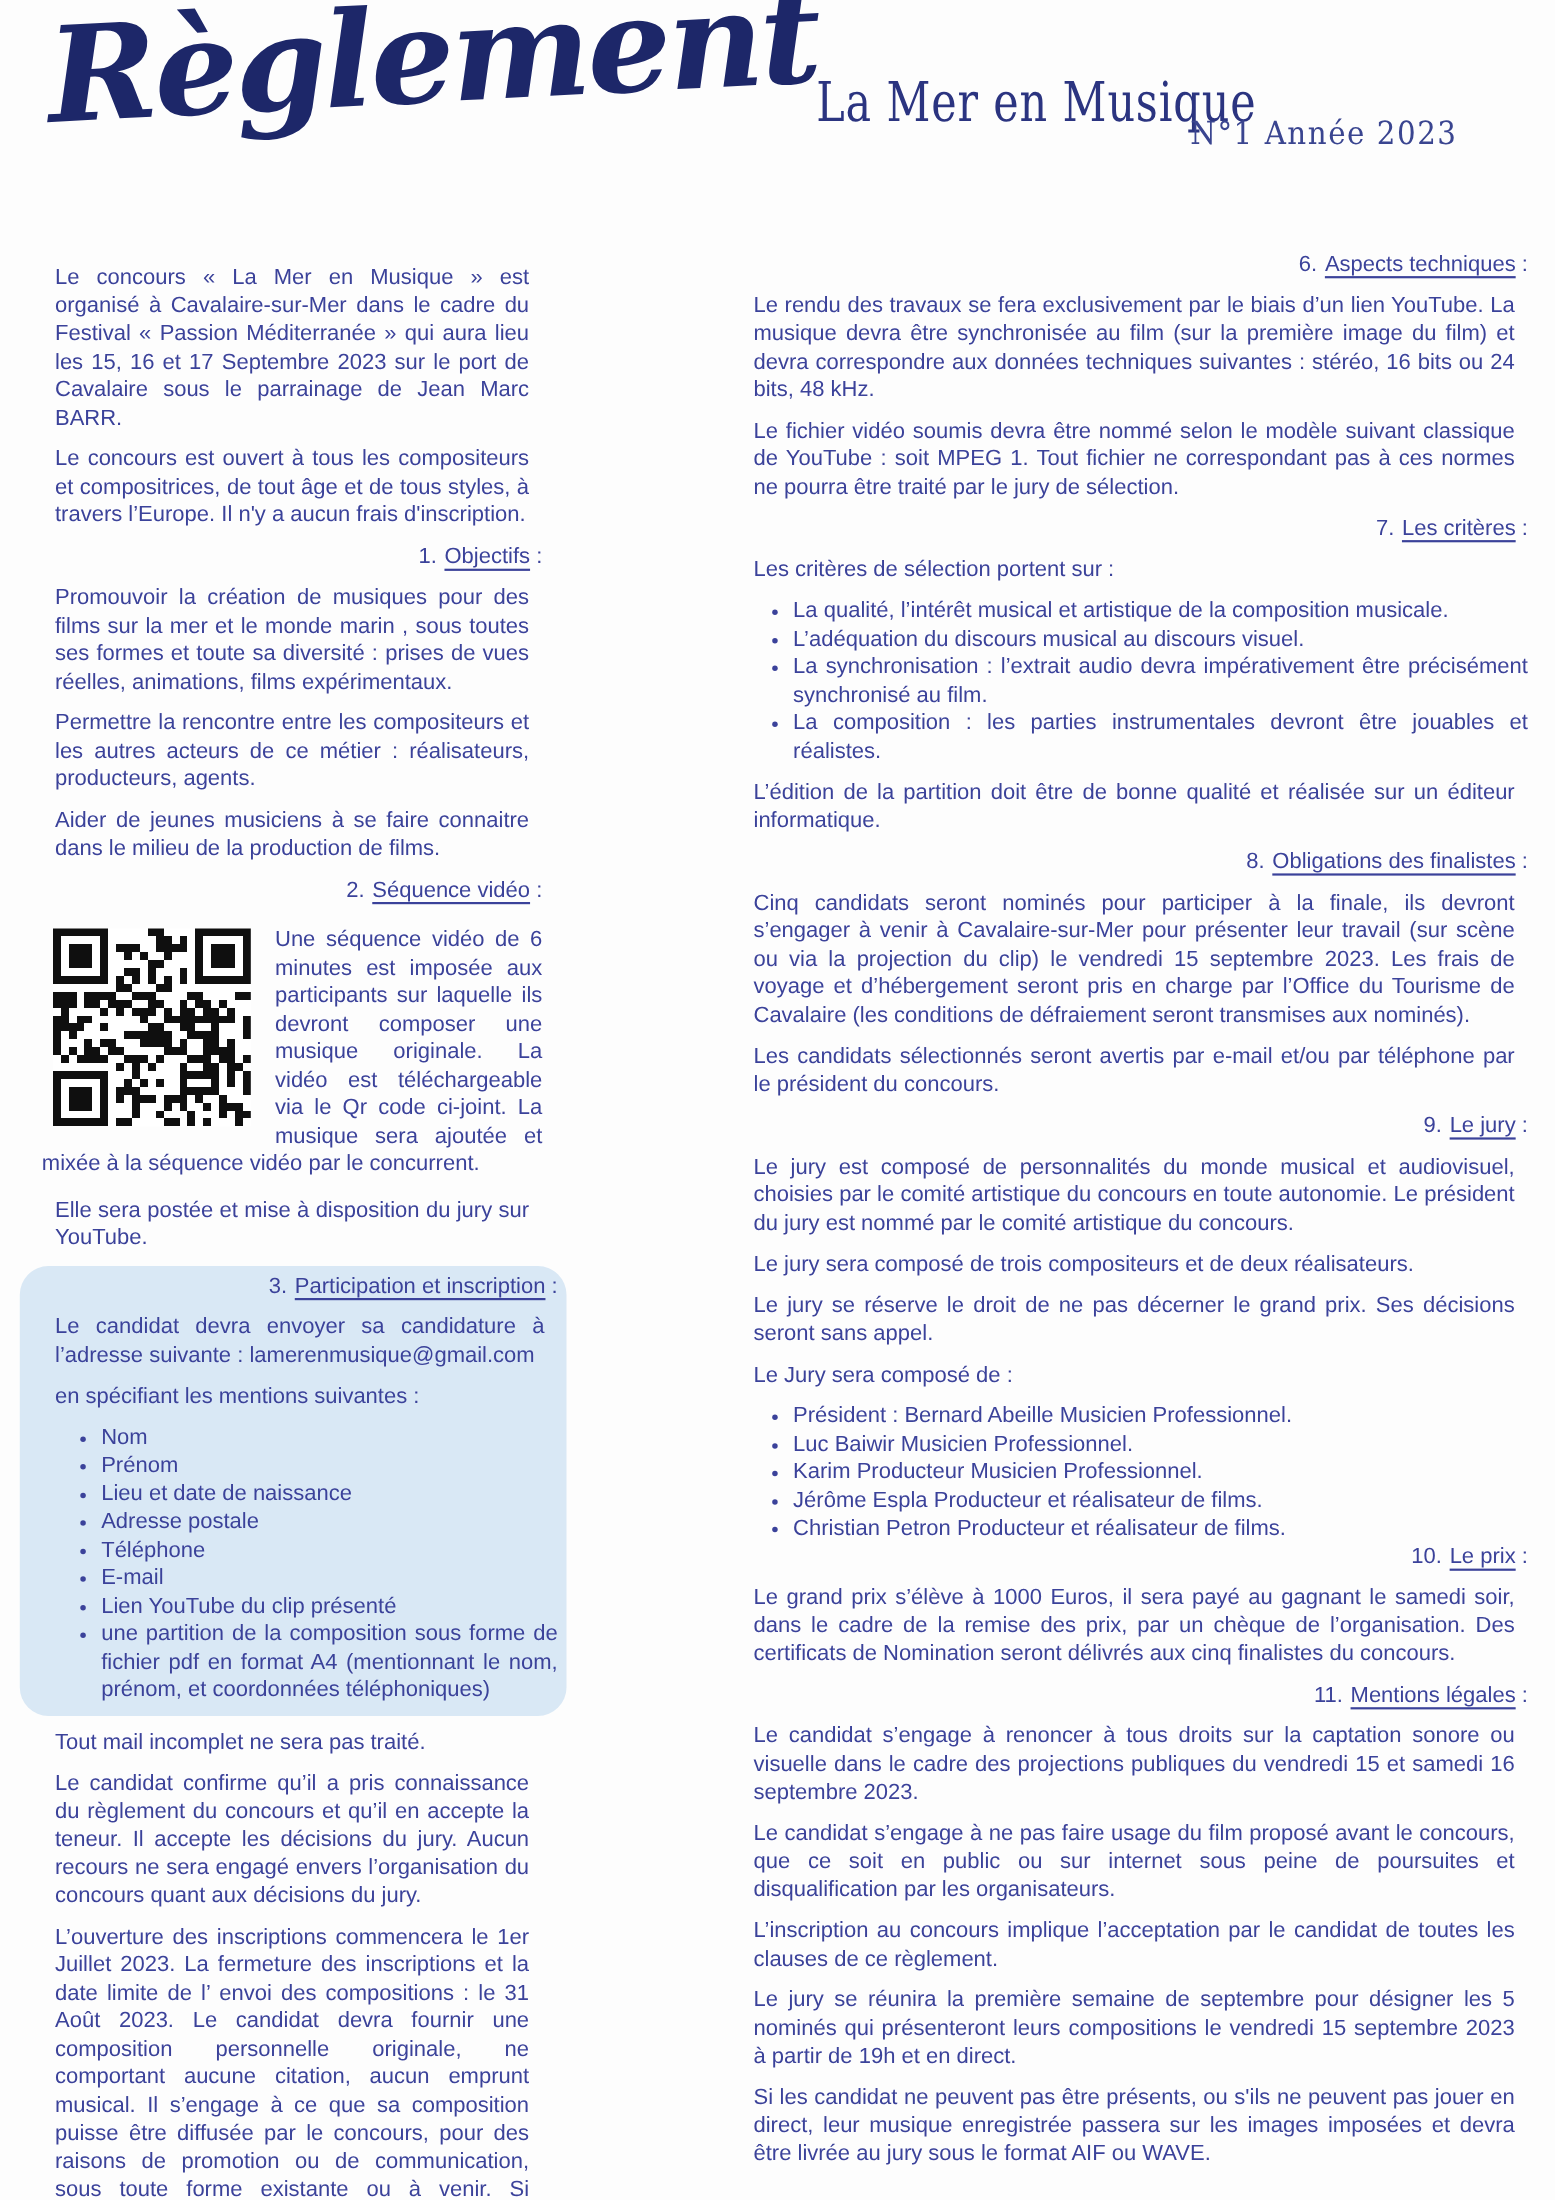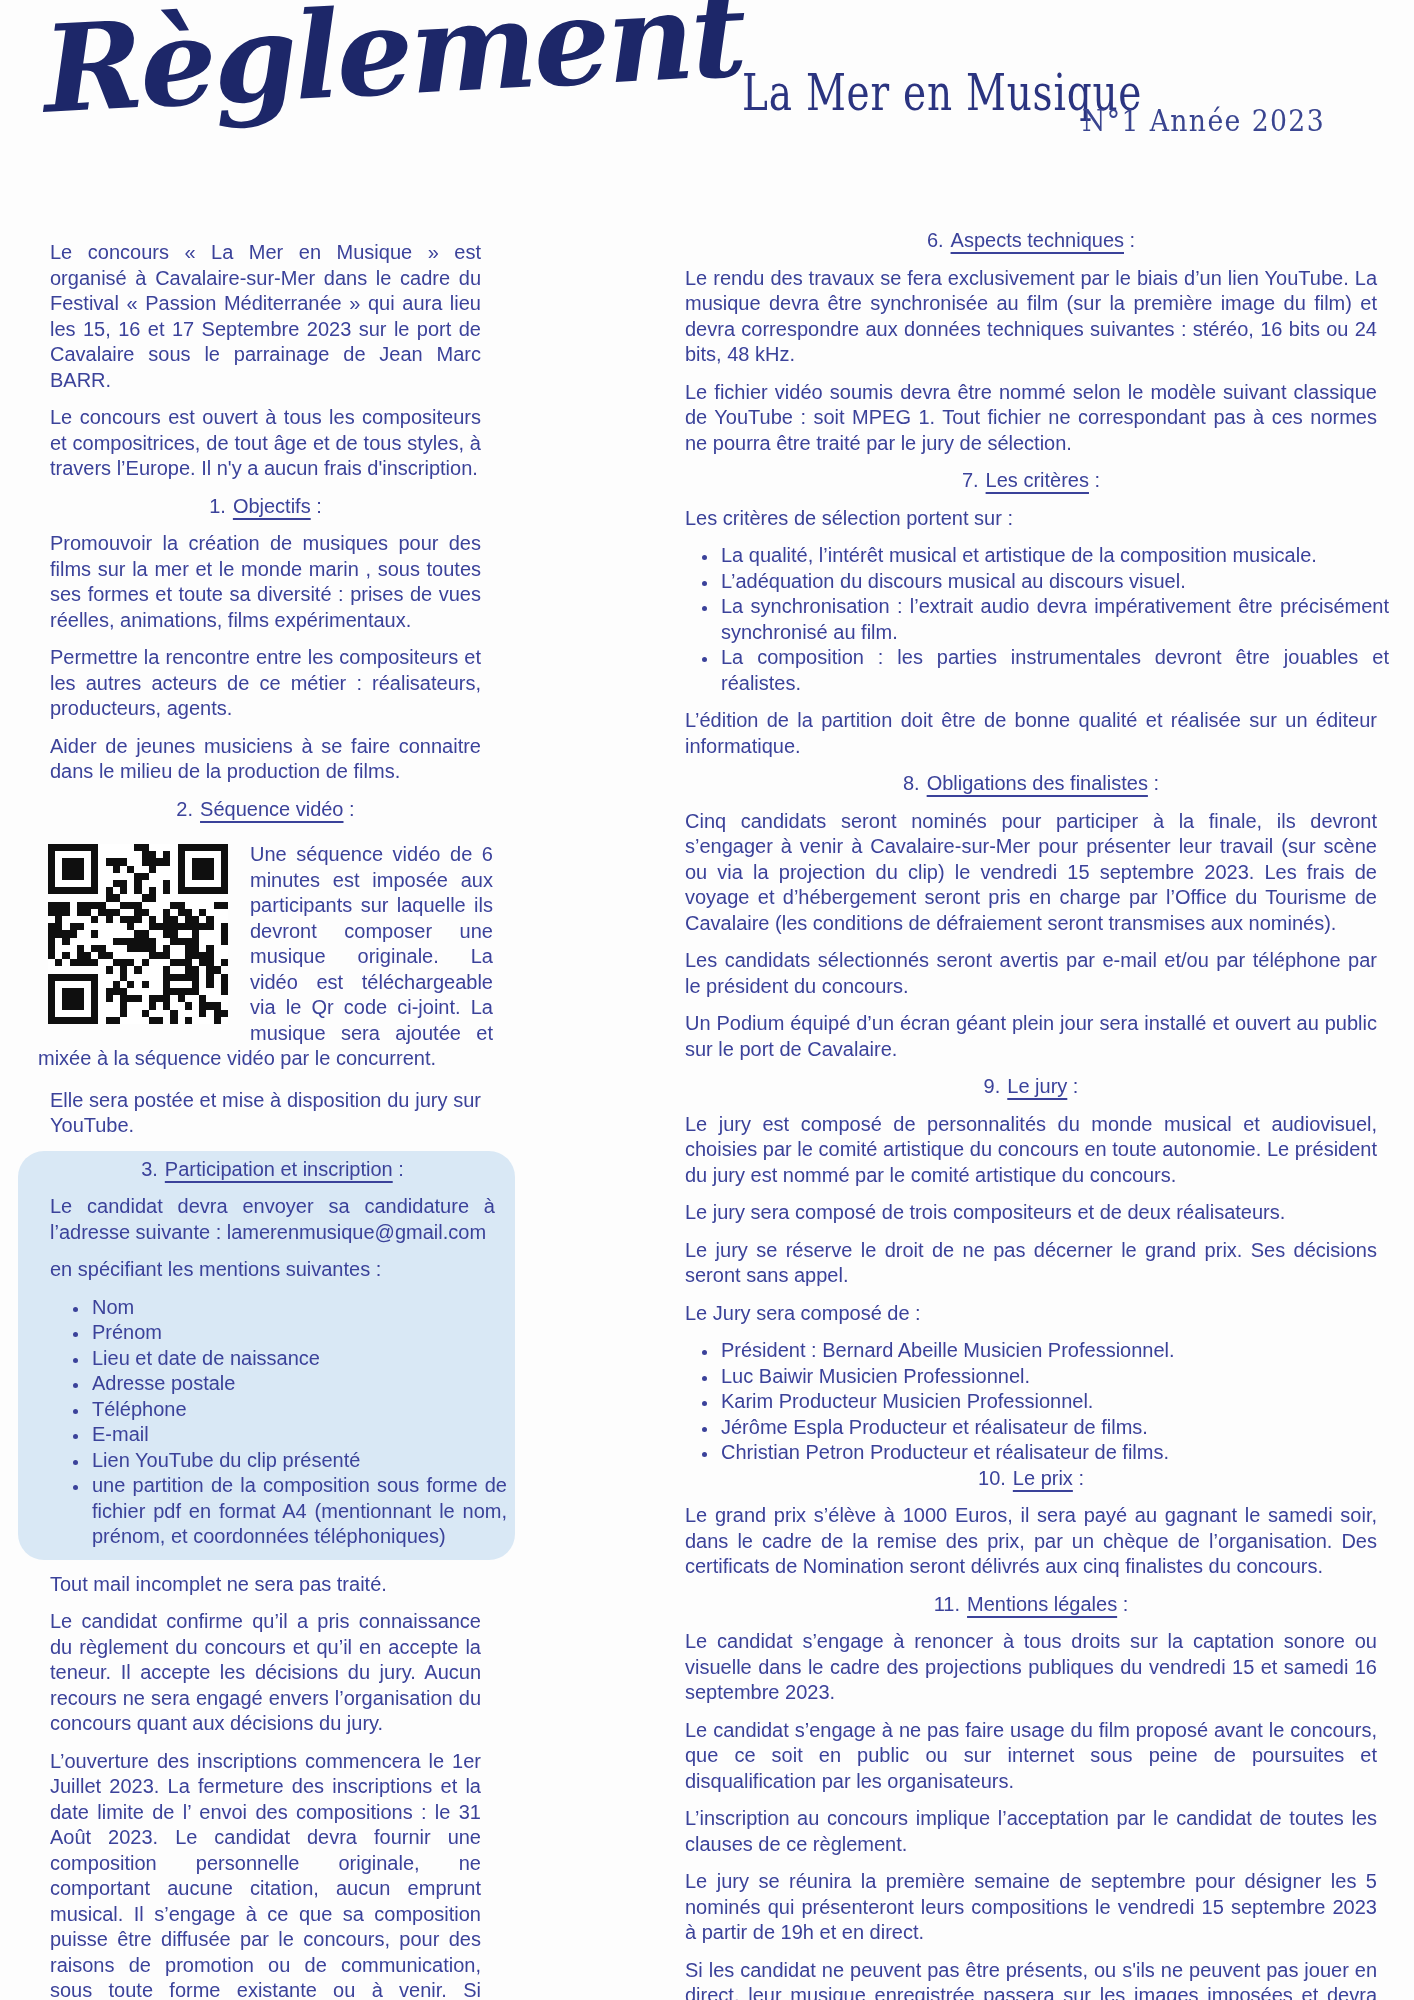--- a/index.html
+++ b/index.html
@@ -18,21 +18,21 @@
         font-size:29px;color:#3a4590;letter-spacing:1.5px;white-space:nowrap;
         transform:scaleX(.92);transform-origin:left top;}
 
   
   .columns{position:absolute;top:228px;left:38px;display:flex;gap:180px;}
   .col{color:#3b429a;font-size:20px;line-height:25.5px;text-align:justify;}
   .col-left{width:455px;flex:none;}
   .col-right{width:716px;flex:none;}
 
   .para{margin:12px;}
-  .heading{margin:0;text-align:center;white-space:nowrap;}
+  .heading{margin:0;text-align:right;white-space:nowrap;}
   .hnum{margin-right:7px;}
   .htitle{text-decoration:underline;text-decoration-thickness:1.5px;text-underline-offset:5px;}
 
   .bullets{margin:0;padding:0 0 0 52px;list-style:disc;}
   .col-right .bullets{padding-left:46px;}
   .bullets li{padding-left:2px;}
   .bullets li::marker{color:#3b429a;font-size:18px;}
 
   
   .qr-row{margin:20px 0 16px;}
@@ -100,21 +100,20 @@
         <ul class="bullets">
           <li>La qualité, l’intérêt musical et artistique de la composition musicale.</li>
           <li>L’adéquation du discours musical au discours visuel.</li>
           <li>La synchronisation : l’extrait audio devra impérativement être précisément synchronisé au film.</li>
           <li>La composition : les parties instrumentales devront être jouables et réalistes.</li>
         </ul>
         <p class="para">L’édition de la partition doit être de bonne qualité et réalisée sur un éditeur informatique.</p>
         <p class="heading"><span class="hnum">8.</span><span class="htitle">Obligations des finalistes</span><span class="hsuffix"> :</span></p>
         <p class="para">Cinq candidats seront nominés pour participer à la finale, ils devront s’engager à venir à Cavalaire-sur-Mer pour présenter leur travail (sur scène ou via la projection du clip) le vendredi 15 septembre 2023. Les frais de voyage et d’hébergement seront pris en charge par l’Office du Tourisme de Cavalaire (les conditions de défraiement seront transmises aux nominés).</p>
         <p class="para">Les candidats sélectionnés seront avertis par e-mail et/ou par téléphone par le président du concours.</p>
-        <p class="para">Un Podium équipé d’un écran géant plein jour sera installé et ouvert au public sur le port de Cavalaire.</p>
         <p class="heading"><span class="hnum">9.</span><span class="htitle">Le jury</span><span class="hsuffix"> :</span></p>
         <p class="para">Le jury est composé de personnalités du monde musical et audiovisuel, choisies par le comité artistique du concours en toute autonomie. Le président du jury est nommé par le comité artistique du concours.</p>
         <p class="para">Le jury sera composé de trois compositeurs et de deux réalisateurs.</p>
         <p class="para">Le jury se réserve le droit de ne pas décerner le grand prix. Ses décisions seront sans appel.</p>
         <p class="para">Le Jury sera composé de :</p>
         <ul class="bullets">
           <li>Président : Bernard Abeille Musicien Professionnel.</li>
           <li>Luc Baiwir Musicien Professionnel.</li>
           <li>Karim Producteur Musicien Professionnel.</li>
           <li>Jérôme Espla Producteur et réalisateur de films.</li>

